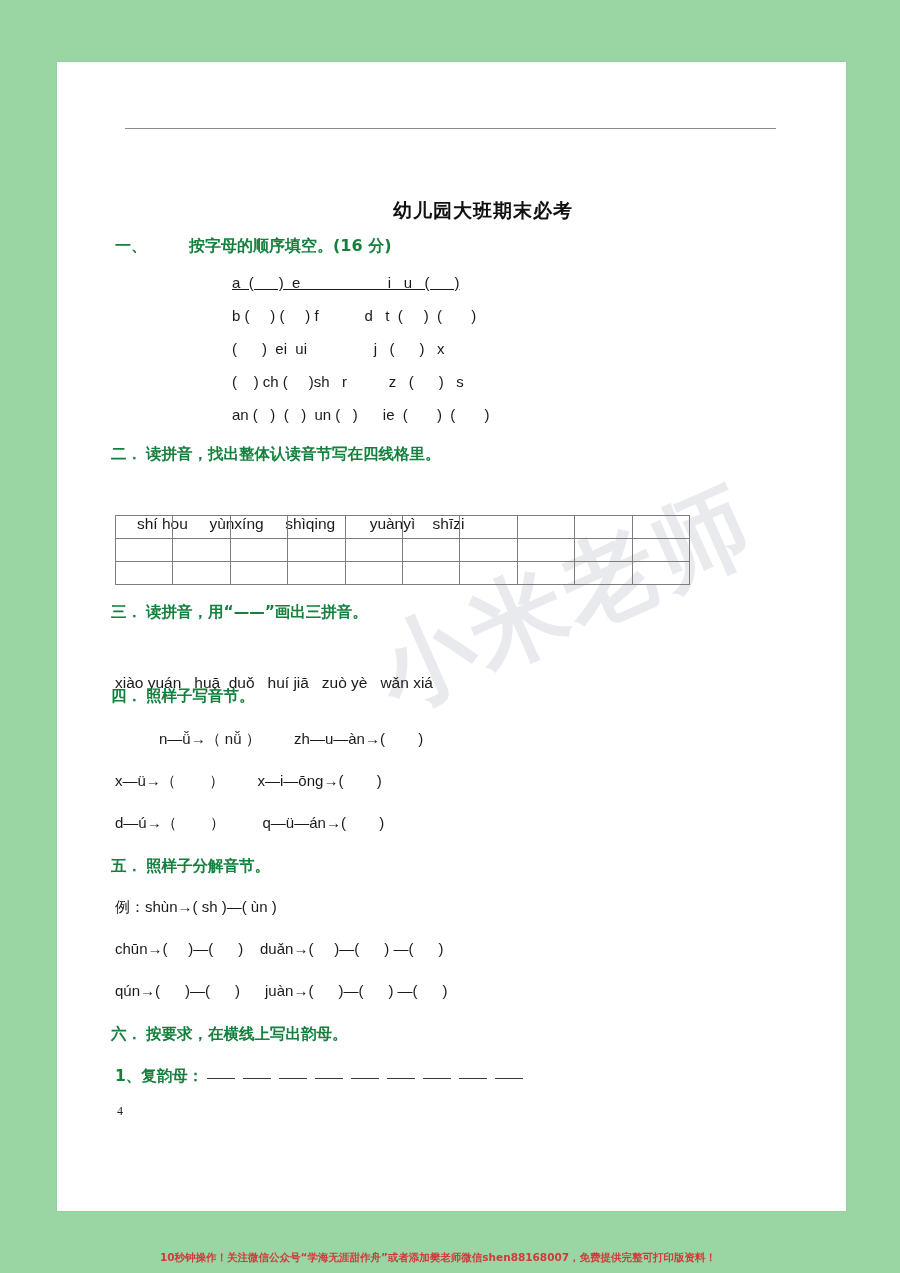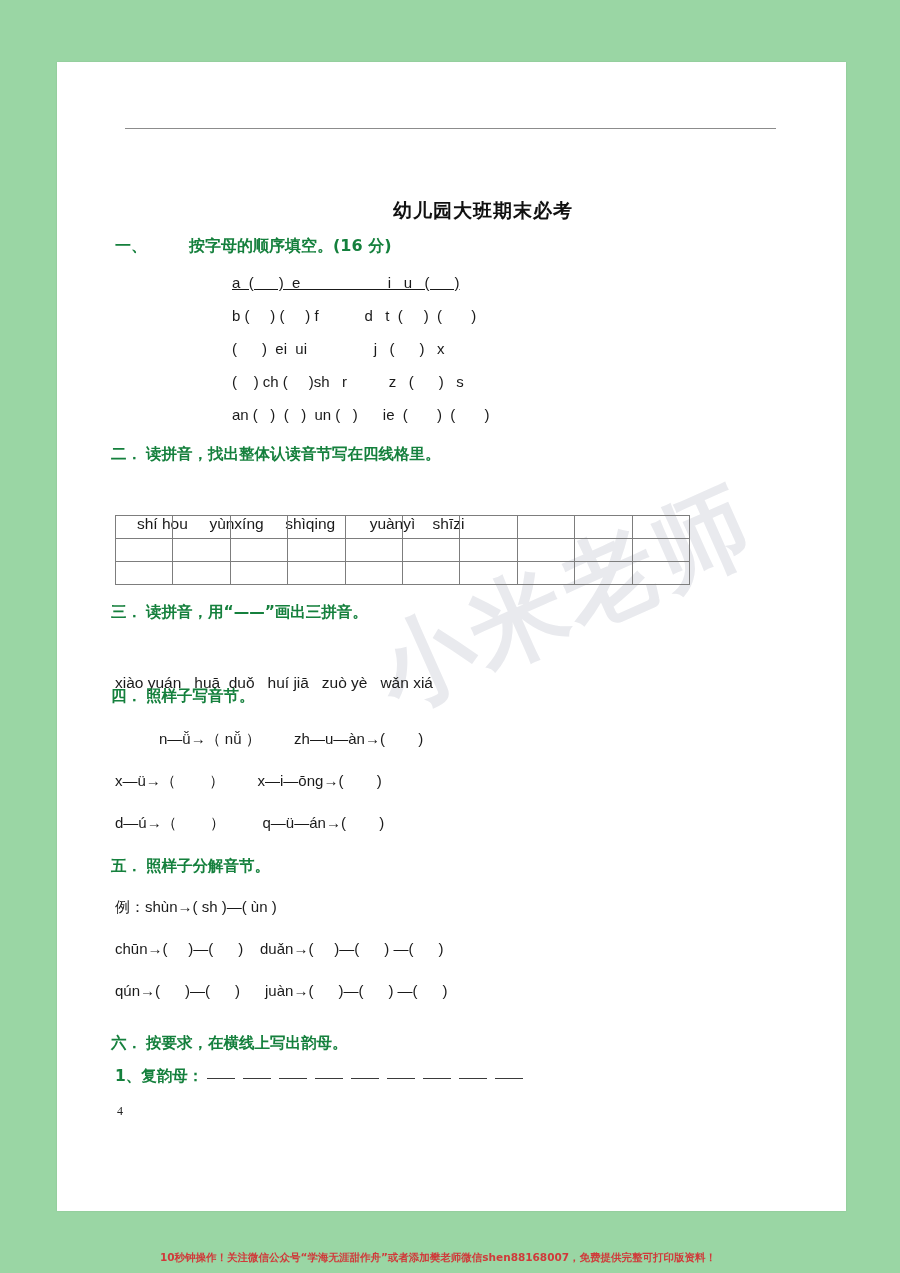--- a/index.html
+++ b/index.html
@@ -234,21 +234,21 @@
       <div class="blk pin" style="top:710px; left:58px;">x—ü→（        ）        x—i—ōng→(        )</div>
       <div class="blk pin" style="top:752px; left:58px;">d—ú→（        ）         q—ü—án→(        )</div>
 
       <div class="blk sec-head" style="top:794px; left:54px;">
         <span class="num">五．</span><span>照样子分解音节。</span>
       </div>
       <div class="blk pin" style="top:836px; left:58px;">例：shùn→( sh )—( ùn )</div>
       <div class="blk pin" style="top:878px; left:58px;">chūn→(     )—(      )    duǎn→(     )—(      ) —(      )</div>
       <div class="blk pin" style="top:920px; left:58px;">qún→(      )—(      )      juàn→(      )—(      ) —(      )</div>
 
-      <div class="blk sec-head" style="top:962px; left:54px;margin-top:9px;">
+      <div class="blk sec-head" style="top:962px; left:54px;">
         <span class="num">六．</span><span>按要求，在横线上写出韵母。</span>
       </div>
 
       <div class="blk ulrow" style="top:1004px; left:58px;">
         <span class="sec-head" style="font-weight:700;">1、复韵母：</span><span id="blank-holder"><span class="ul"></span><span class="ul"></span><span class="ul"></span><span class="ul"></span><span class="ul"></span><span class="ul"></span><span class="ul"></span><span class="ul"></span><span class="ul"></span></span>
       </div>
 
       <div class="page-num">4</div>
 
     </div>

